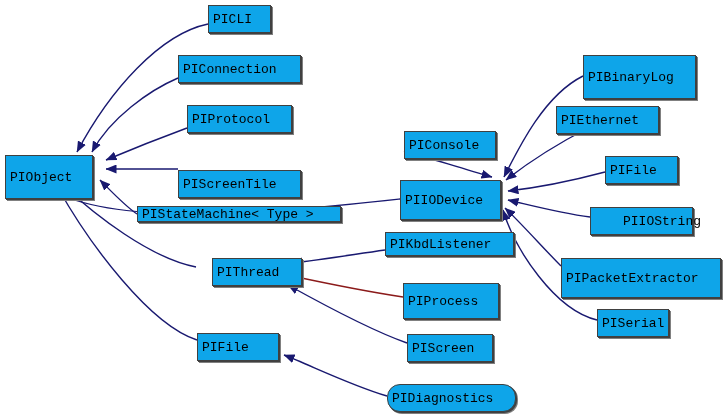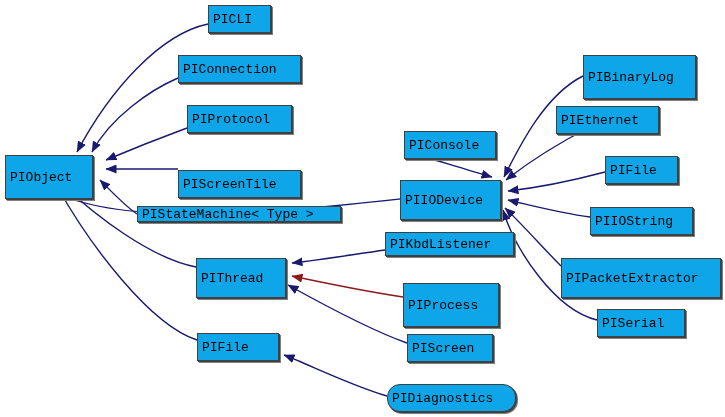--- a/index.html
+++ b/index.html
@@ -94,57 +94,57 @@
       </div>
       <div class="node-box" style="left: 187px; top: 105px; width: 105px; height: 28px;">
         <span class="node-label">PIProtocol</span>
       </div>
       <div class="node-box" style="left: 178px; top: 155px; width: 123px; height: 28px; margin-top: 15px;">
         <span class="node-label">PIScreenTile</span>
       </div>
       <div class="node-box" style="left: 137px; top: 206px; width: 204px; height: 16px;">
         <span class="node-label">PIStateMachine&lt; Type &gt;</span>
       </div>
-      <div class="node-box" style="left: 196px; top: 258px; width: 90px; height: 40px;">
+      <div class="node-box" style="left: 212px; top: 258px; width: 90px; height: 28px;">
         <span class="node-label">PIThread</span>
       </div>
       <div class="node-box" style="left: 197px; top: 333px; width: 82px; height: 28px;">
         <span class="node-label">PIFile</span>
       </div>
       <div class="node-box" style="left: 404px; top: 131px; width: 92px; height: 28px;">
         <span class="node-label">PIConsole</span>
       </div>
       <div class="node-box" style="left: 400px; top: 180px; width: 101px; height: 40px;">
         <span class="node-label">PIIODevice</span>
       </div>
       <div class="node-box" style="left: 385px; top: 232px; width: 129px; height: 24px;">
         <span class="node-label">PIKbdListener</span>
       </div>
-      <div class="node-box" style="left: 403px; top: 283px; width: 96px; height: 44px;">
+      <div class="node-box" style="left: 403px; top: 283px; width: 96px; height: 36px;">
         <span class="node-label">PIProcess</span>
       </div>
       <div class="node-box" style="left: 407px; top: 334px; width: 86px; height: 28px;">
         <span class="node-label">PIScreen</span>
       </div>
       <div class="node-box" style="left: 387px; top: 384px; width: 129px; height: 28px; border-radius: 13px;">
         <span class="node-label">PIDiagnostics</span>
       </div>
       <div class="node-box" style="left: 583px; top: 55px; width: 113px; height: 44px;">
         <span class="node-label">PIBinaryLog</span>
       </div>
       <div class="node-box" style="left: 556px; top: 106px; width: 103px; height: 28px;">
         <span class="node-label">PIEthernet</span>
       </div>
       <div class="node-box" style="left: 605px; top: 156px; width: 73px; height: 28px;">
         <span class="node-label">PIFile</span>
       </div>
-      <div class="node-box" style="left: 590px; top: 207px; width: 103px; height: 28px;">
+      <div class="node-box" style="left: 590px; top: 207px; width: 103px; height: 28px; padding-left: 28px;">
         <span class="node-label">PIIOString</span>
       </div>
       <div class="node-box" style="left: 561px; top: 258px; width: 160px; height: 40px;">
         <span class="node-label">PIPacketExtractor</span>
       </div>
-      <div class="node-box" style="left: 597px; top: 309px; width: 88px; height: 28px;">
+      <div class="node-box" style="left: 597px; top: 309px; width: 72px; height: 28px;">
         <span class="node-label">PISerial</span>
       </div>
     </div>
 
 </div>
 
 </body></html>

